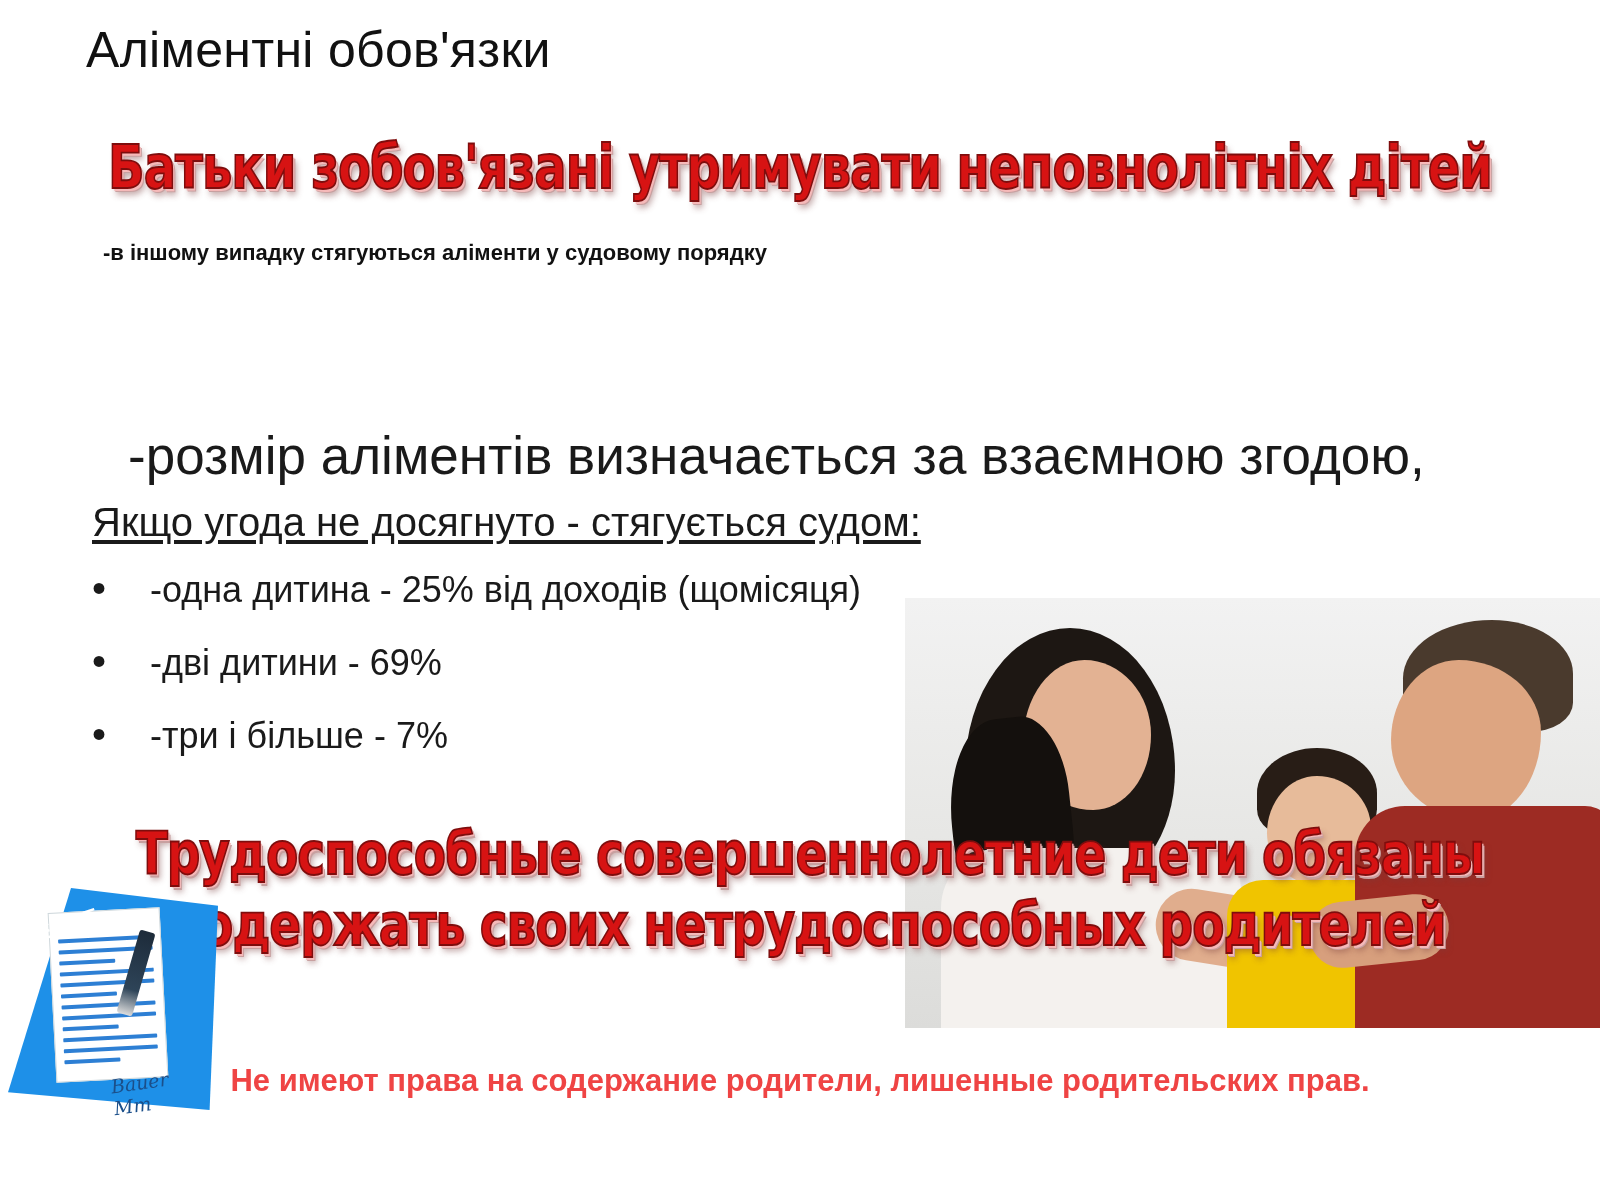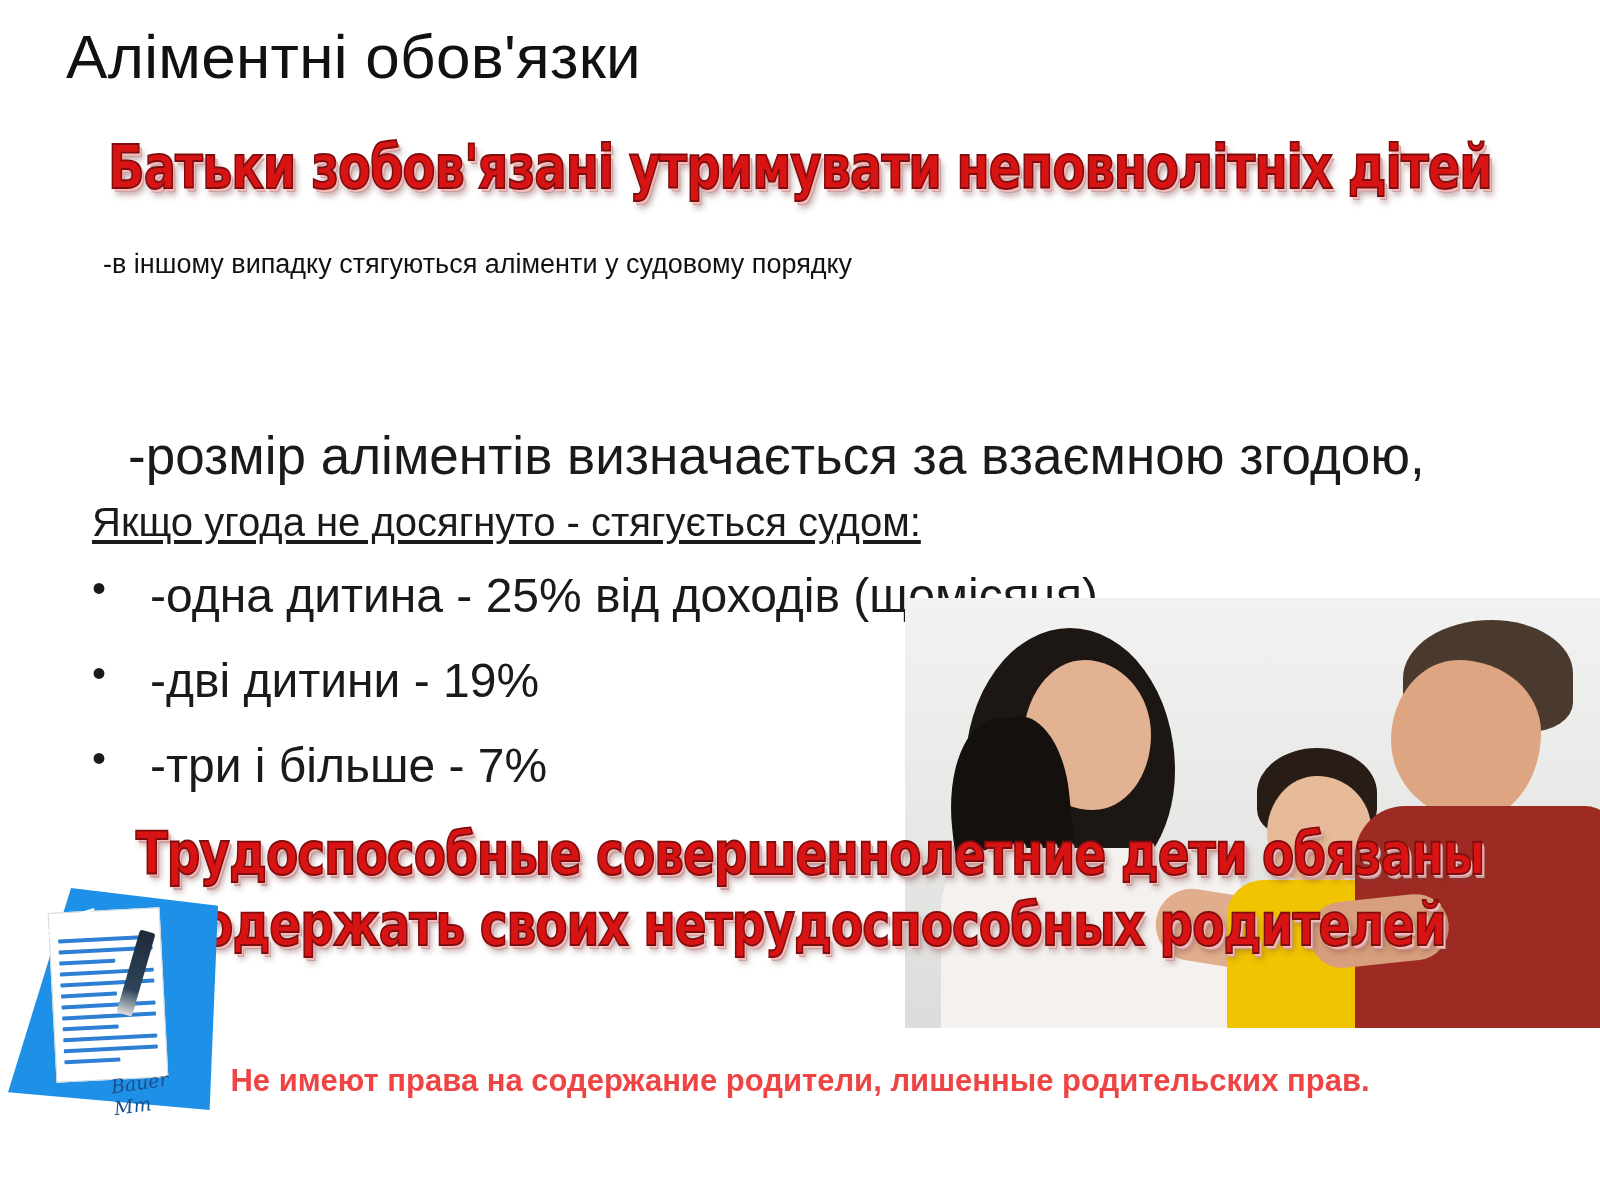--- a/index.html
+++ b/index.html
@@ -18,23 +18,23 @@
   .slide {
     position: relative;
     width: 1600px;
     height: 1200px;
     background: #ffffff;
   }
 
   
   .slide-title {
     position: absolute;
-    left: 66px;
+    left: 86px;
     top: 24px;
-    font-size: 62px;
+    font-size: 50px;
     line-height: 1.05;
     color: #111111;
     font-weight: 400;
     letter-spacing: 0.3px;
     white-space: nowrap;
   }
 
   
   .wordart {
     position: absolute;
@@ -65,24 +65,24 @@
     width: 1380px;
     top: 832px;
     font-size: 47px;
     line-height: 1.22;
   }
 
   
   .bold-note {
     position: absolute;
     left: 103px;
-    top: 247px;
+    top: 238px;
     width: 1180px;
-    font-size: 27px;
-    font-weight: normal;
+    font-size: 22px;
+    font-weight: bold;
     color: #111111;
     line-height: 1.32;
   }
 
   .heading-underline {
     position: absolute;
     font-size: 40px;
     color: #1a1a1a;
     text-decoration: underline;
     text-underline-offset: 4px;
@@ -107,21 +107,21 @@
     position: absolute;
     left: 84px;
     top: 572px;
     width: 1200px;
     margin: 0;
     padding: 0;
     list-style: none;
   }
   .bullet-list li {
     position: relative;
-    font-size: 48px;
+    font-size: 36px;
     color: #1a1a1a;
     line-height: 1.0;
     padding-left: 66px;
     margin-bottom: 37px;
     white-space: nowrap;
   }
   .bullet-list li::before {
     content: "•";
     position: absolute;
     left: 8px;
@@ -269,21 +269,21 @@
 
   <div class="bold-note">-в іншому випадку стягуються аліменти у судовому порядку</div>
 
 
   <div class="plain-line" id="line-rozmir">-розмір аліментів визначається за взаємною згодою,</div>
 
   <div class="heading-underline" id="line-yakshcho"> Якщо угода не досягнуто - стягується судом:</div>
 
   <ul class="bullet-list">
     <li>-одна дитина - 25% від доходів (щомісяця)</li>
-    <li>-дві дитини - 19%</li>
+    <li>-дві дитини - 69%</li>
     <li>-три і більше - 7%</li>
   </ul>
 
   <div class="photo">
     <div class="bg"></div>
     <div class="ph-woman-hair"></div>
     <div class="ph-woman-face"></div>
     <div class="ph-woman-hair2"></div>
     <div class="ph-woman-body"></div>
     <div class="ph-woman-arm"></div>

